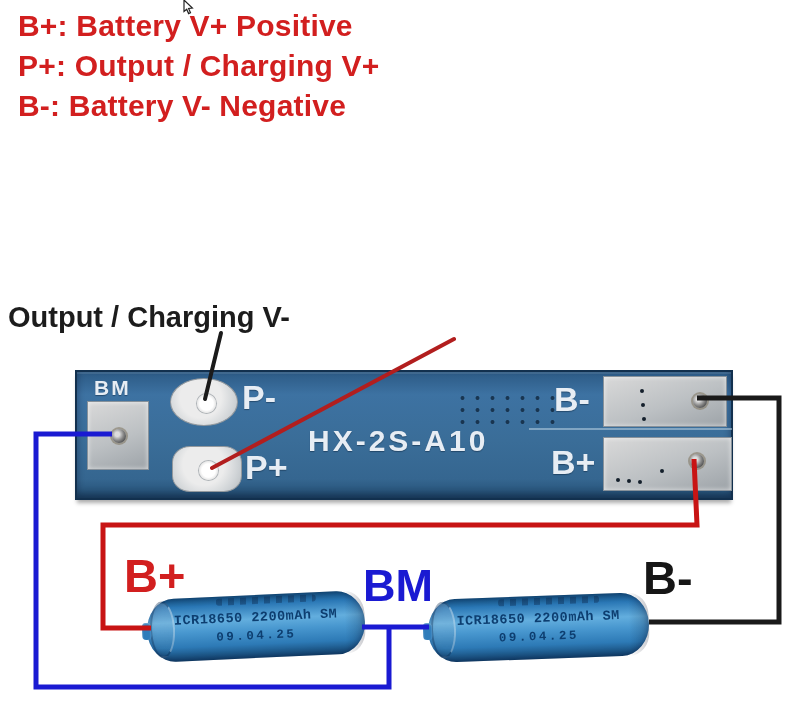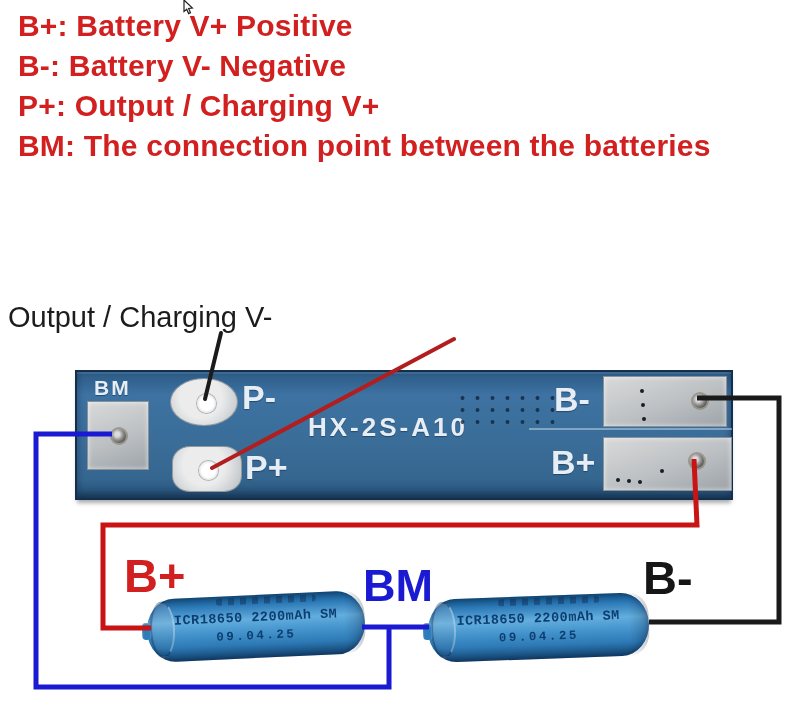--- a/index.html
+++ b/index.html
@@ -14,38 +14,38 @@
   .legend { position:absolute; left:18px; top:6px; }
   .legend-line {
     font-size:30px; font-weight:bold; line-height:40px;
     color:var(--red-text); white-space:nowrap; letter-spacing:0.2px;
   }
 
   
   .cursor { position:absolute; left:183px; top:0; z-index:9; }
 
   
-  .callout { position:absolute; font-size:29px; font-weight:normal; white-space:nowrap; }
+  .callout { position:absolute; font-size:29px; font-weight:bold; white-space:nowrap; }
   .callout-vminus { left:8px; top:301px; color:var(--callout-black); }
   .callout-vplus  { left:424px; top:299px; color:var(--red-text); }
 
   
   .board {
     position:absolute; left:75px; top:370px; width:658px; height:130px;
     background:linear-gradient(180deg,#2c5a85 0%, #3d72a2 18%, var(--board-blue) 55%, #356690 85%, #234e72 100%);
     border:2px solid #123least; border:2px solid #12304e;
     box-shadow: inset 0 2px 0 rgba(255,255,255,.10), inset 0 -4px 7px rgba(0,10,35,.40), 0 5px 4px -2px rgba(70,70,70,.45);
     z-index:1;
   }
   .board-text { position:absolute; color:#e7edf4; font-weight:bold; white-space:nowrap;
                 text-shadow:0 1px 1px rgba(0,20,40,.4); }
   .bm-text     { left:17px;  top:4px;  font-size:21px; letter-spacing:2px; }
   .pminus-text { left:165px; top:6px;  font-size:34px; }
   .pplus-text  { left:168px; top:76px; font-size:34px; }
-  .hx-text     { left:231px; top:40px; font-size:26px; letter-spacing:3px; }
+  .hx-text     { left:231px; top:52px; font-size:30px; letter-spacing:3px; }
   .bminus-text { left:477px; top:8px;  font-size:34px; }
   .bplus-text  { left:474px; top:71px; font-size:34px; }
 
   .pad {
     position:absolute;
     background:linear-gradient(160deg,#d9d9d9 0%, #bcc0c3 55%, #9da3a8 100%);
     border:1px solid #87919a;
     box-shadow:inset 0 0 5px rgba(255,255,255,.65);
   }
   .bm-pad     { left:10px;  top:29px; width:62px;  height:69px; }
@@ -134,23 +134,22 @@
 <body>
 
 <div class="stage">
 
   <svg class="cursor" width="13" height="16" viewBox="0 0 13 16">
     <path d="M1,0 L1,11.5 L3.7,9.2 L5.6,13.6 L7.5,12.7 L5.6,8.4 L9.4,8 Z" fill="#ffffff" stroke="#222222" stroke-width="1.2"></path>
   </svg>
 
   <div class="legend">
     <div class="legend-line">B+: Battery V+ Positive</div>
+    <div class="legend-line">P+: Output / Charging V+</div>
     <div class="legend-line">B-: Battery V- Negative</div>
-    <div class="legend-line">P+: Output / Charging V+</div>
-    <div class="legend-line">BM: The connection point between the batteries</div>
   </div>
 
   <div class="callout callout-vminus">Output / Charging V-</div>
 
   <div class="board">
     <div class="board-text bm-text">BM</div>
 
     <div class="pad bm-pad">
       <div class="hole hole-dark"></div>
     </div>

